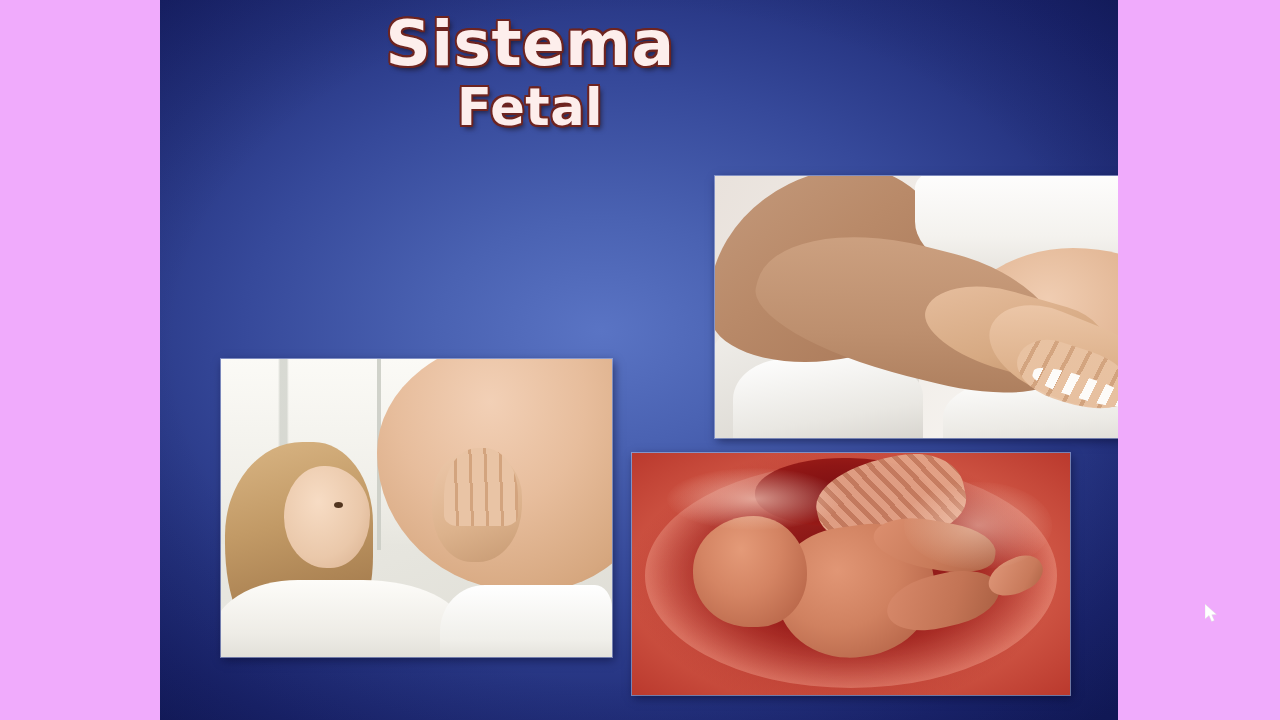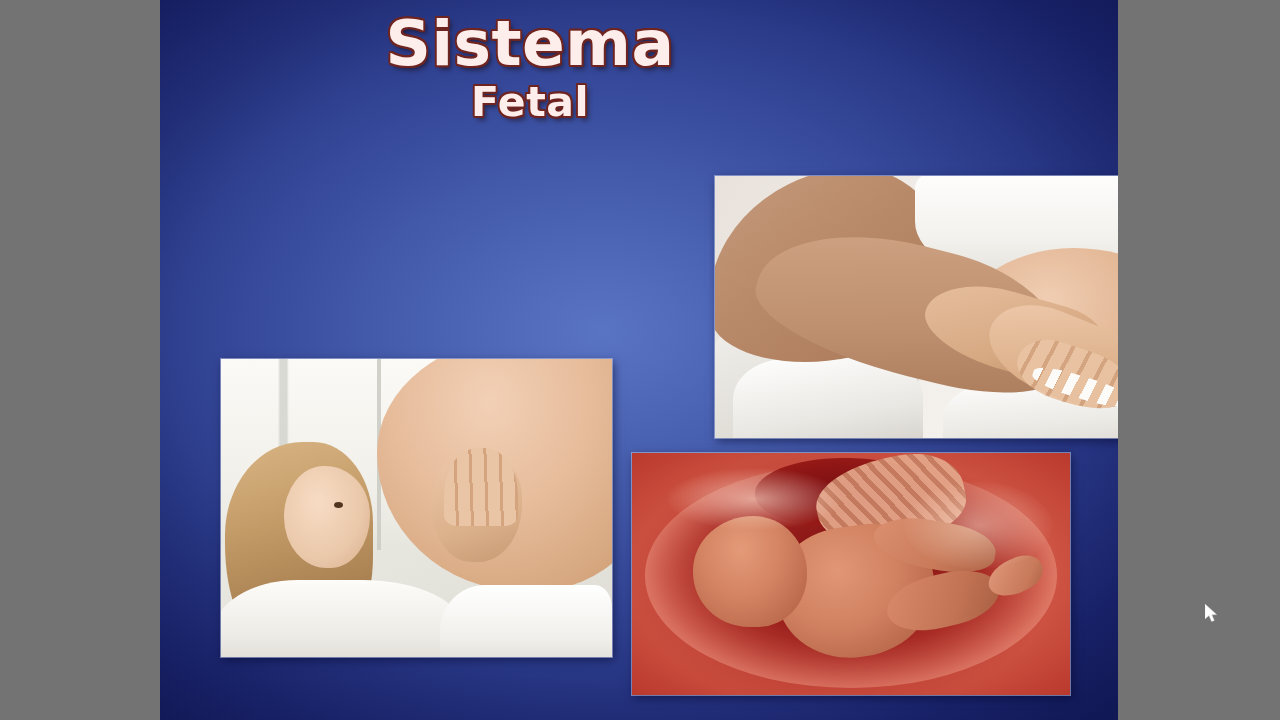--- a/index.html
+++ b/index.html
@@ -9,21 +9,21 @@
     width: 1280px;
     height: 720px;
     overflow: hidden;
     font-family: "Liberation Sans", sans-serif;
   }
 
   #stage {
     position: relative;
     width: 1280px;
     height: 720px;
-    background: #737373;
+    background: #f0abfc;
   }
 
   
   #slide {
     position: absolute;
     left: 160px;
     top: 0px;
     width: 958px;
     height: 720px;
     overflow: hidden;
@@ -71,21 +71,21 @@
        1.6px -1.6px 0 #6e2420,
       -1.6px  1.6px 0 #6e2420,
        1.6px  1.6px 0 #6e2420,
        0px   -2px  0 #6e2420,
        0px    2px  0 #6e2420,
       -2px    0px  0 #6e2420,
        2px    0px  0 #6e2420,
        3px    4px  5px rgba(20,8,8,0.55);
   }
   #title-line-2 { font-size: 60px; }
-  #title-line-3 { font-size: 41px; }
+  #title-line-3 { font-size: 51px; }
 
   
   .photo {
     position: absolute;
     overflow: hidden;
     box-shadow: 0 0 0 1px rgba(190,200,235,0.55),
                 2px 3px 9px rgba(5,8,40,0.55);
   }
 
   

